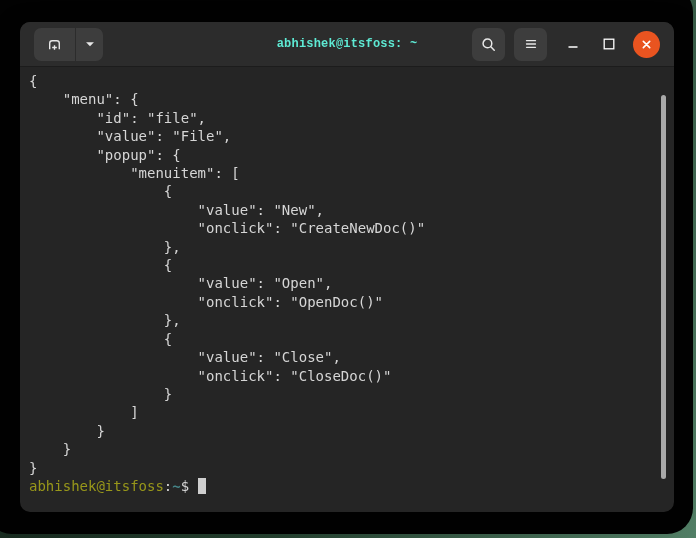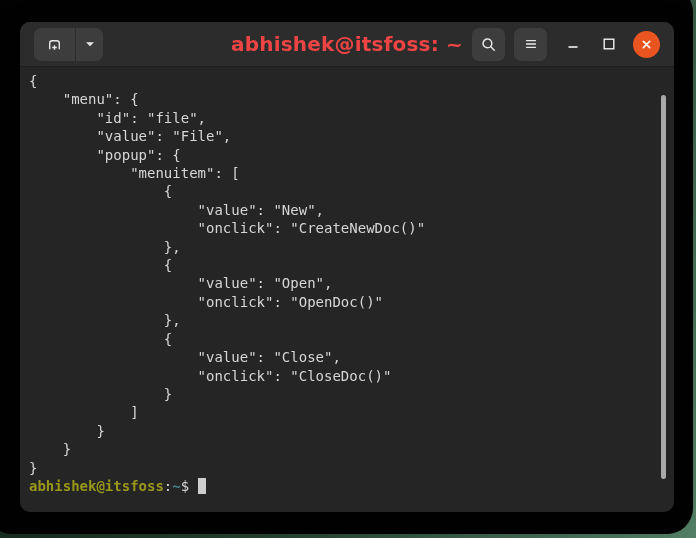--- a/index.html
+++ b/index.html
@@ -38,25 +38,26 @@
     background: var(--c-titlebar_bg, #2c2c2c);
     display:flex;
     align-items:center;
     padding:0 14px;
     border-bottom:1px solid rgba(0,0,0,.35);
   }
   .titlebar-title {
     position:absolute;
     left:50%; top:50%;
     transform:translate(-50%,-50%);
-    color:#ef4444;
-    font-size:20px;
+    color:#5eead4;
+    font-size:12px;
     font-weight:bold;
     letter-spacing:.2px;
     white-space:nowrap;
+    font-family:Liberation Mono, monospace;
   }
   .tab-buttons {
     display:flex;
     height:33px;
     border-radius:7px;
     overflow:hidden;
     background:#2c2c2c;
   }
   .tb-btn {
     background:#3d3d3d;
@@ -118,21 +119,21 @@
   }
   .json-output {
     margin:0;
     font:inherit;
     white-space:pre;
     color:inherit;
   }
   .prompt-line { white-space:pre; }
   .prompt-user {
     color: var(--c-prompt_user, #98971a);
-    font-weight:bold;
+    font-weight:normal;
     margin-top:32px;
   }
   .prompt-sep, .prompt-sym { color:#d6d6d6; }
   .prompt-path {
     color: var(--c-prompt_path, #458588);
     font-weight:bold;
   }
   .cursor-block {
     display:inline-block;
     width:8.4px; height:16px;

